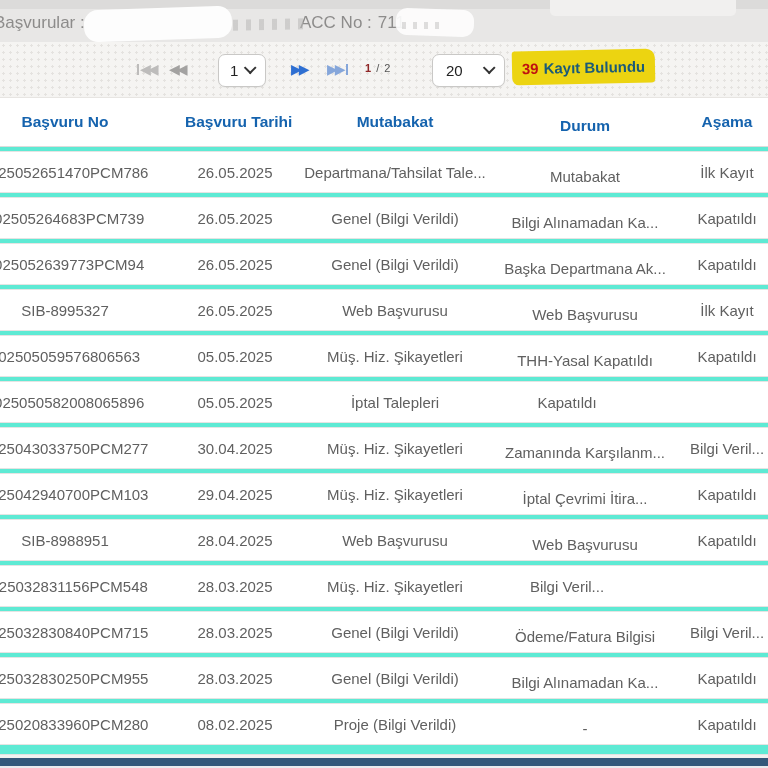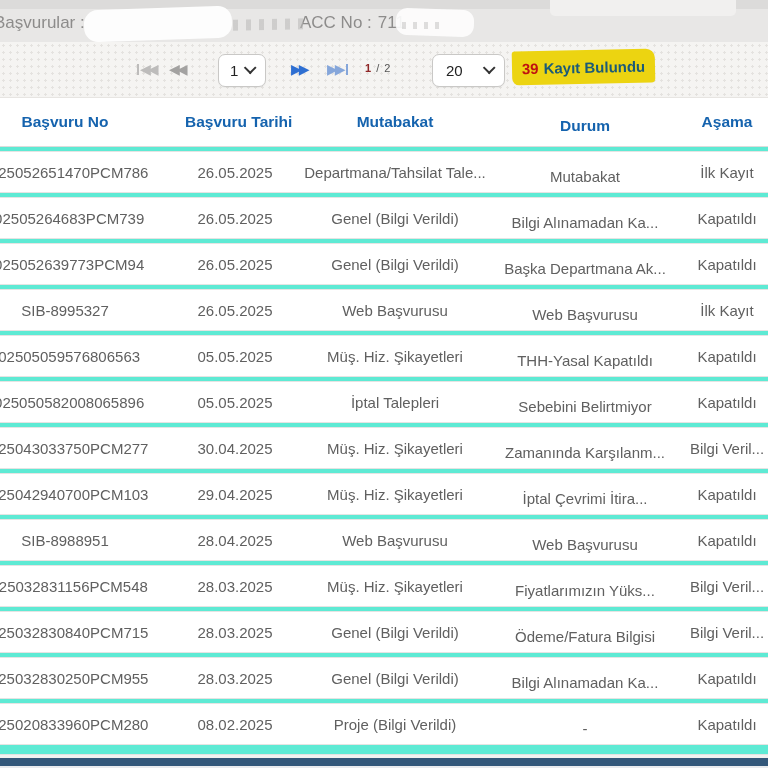--- a/index.html
+++ b/index.html
@@ -176,21 +176,20 @@
         <div class="c c2">05.05.2025</div>
         <div class="c c3">Müş. Hiz. Şikayetleri</div>
         <div class="c c4">THH-Yasal Kapatıldı</div>
         <div class="c c5">Kapatıldı</div>
       </div>
 
       <div class="trow">
         <div class="c c1">2025050582008065896</div>
         <div class="c c2">05.05.2025</div>
         <div class="c c3">İptal Talepleri</div>
-        <div class="c c4">Sebebini Belirtmiyor</div>
         <div class="c c5">Kapatıldı</div>
       </div>
 
       <div class="trow">
         <div class="c c1">2025043033750PCM277</div>
         <div class="c c2">30.04.2025</div>
         <div class="c c3">Müş. Hiz. Şikayetleri</div>
         <div class="c c4">Zamanında Karşılanm...</div>
         <div class="c c5">Bilgi Veril...</div>
       </div>
@@ -208,21 +207,20 @@
         <div class="c c2">28.04.2025</div>
         <div class="c c3">Web Başvurusu</div>
         <div class="c c4">Web Başvurusu</div>
         <div class="c c5">Kapatıldı</div>
       </div>
 
       <div class="trow">
         <div class="c c1">2025032831156PCM548</div>
         <div class="c c2">28.03.2025</div>
         <div class="c c3">Müş. Hiz. Şikayetleri</div>
-        <div class="c c4">Fiyatlarımızın Yüks...</div>
         <div class="c c5">Bilgi Veril...</div>
       </div>
 
       <div class="trow">
         <div class="c c1">2025032830840PCM715</div>
         <div class="c c2">28.03.2025</div>
         <div class="c c3">Genel (Bilgi Verildi)</div>
         <div class="c c4">Ödeme/Fatura Bilgisi</div>
         <div class="c c5">Bilgi Veril...</div>
       </div>

